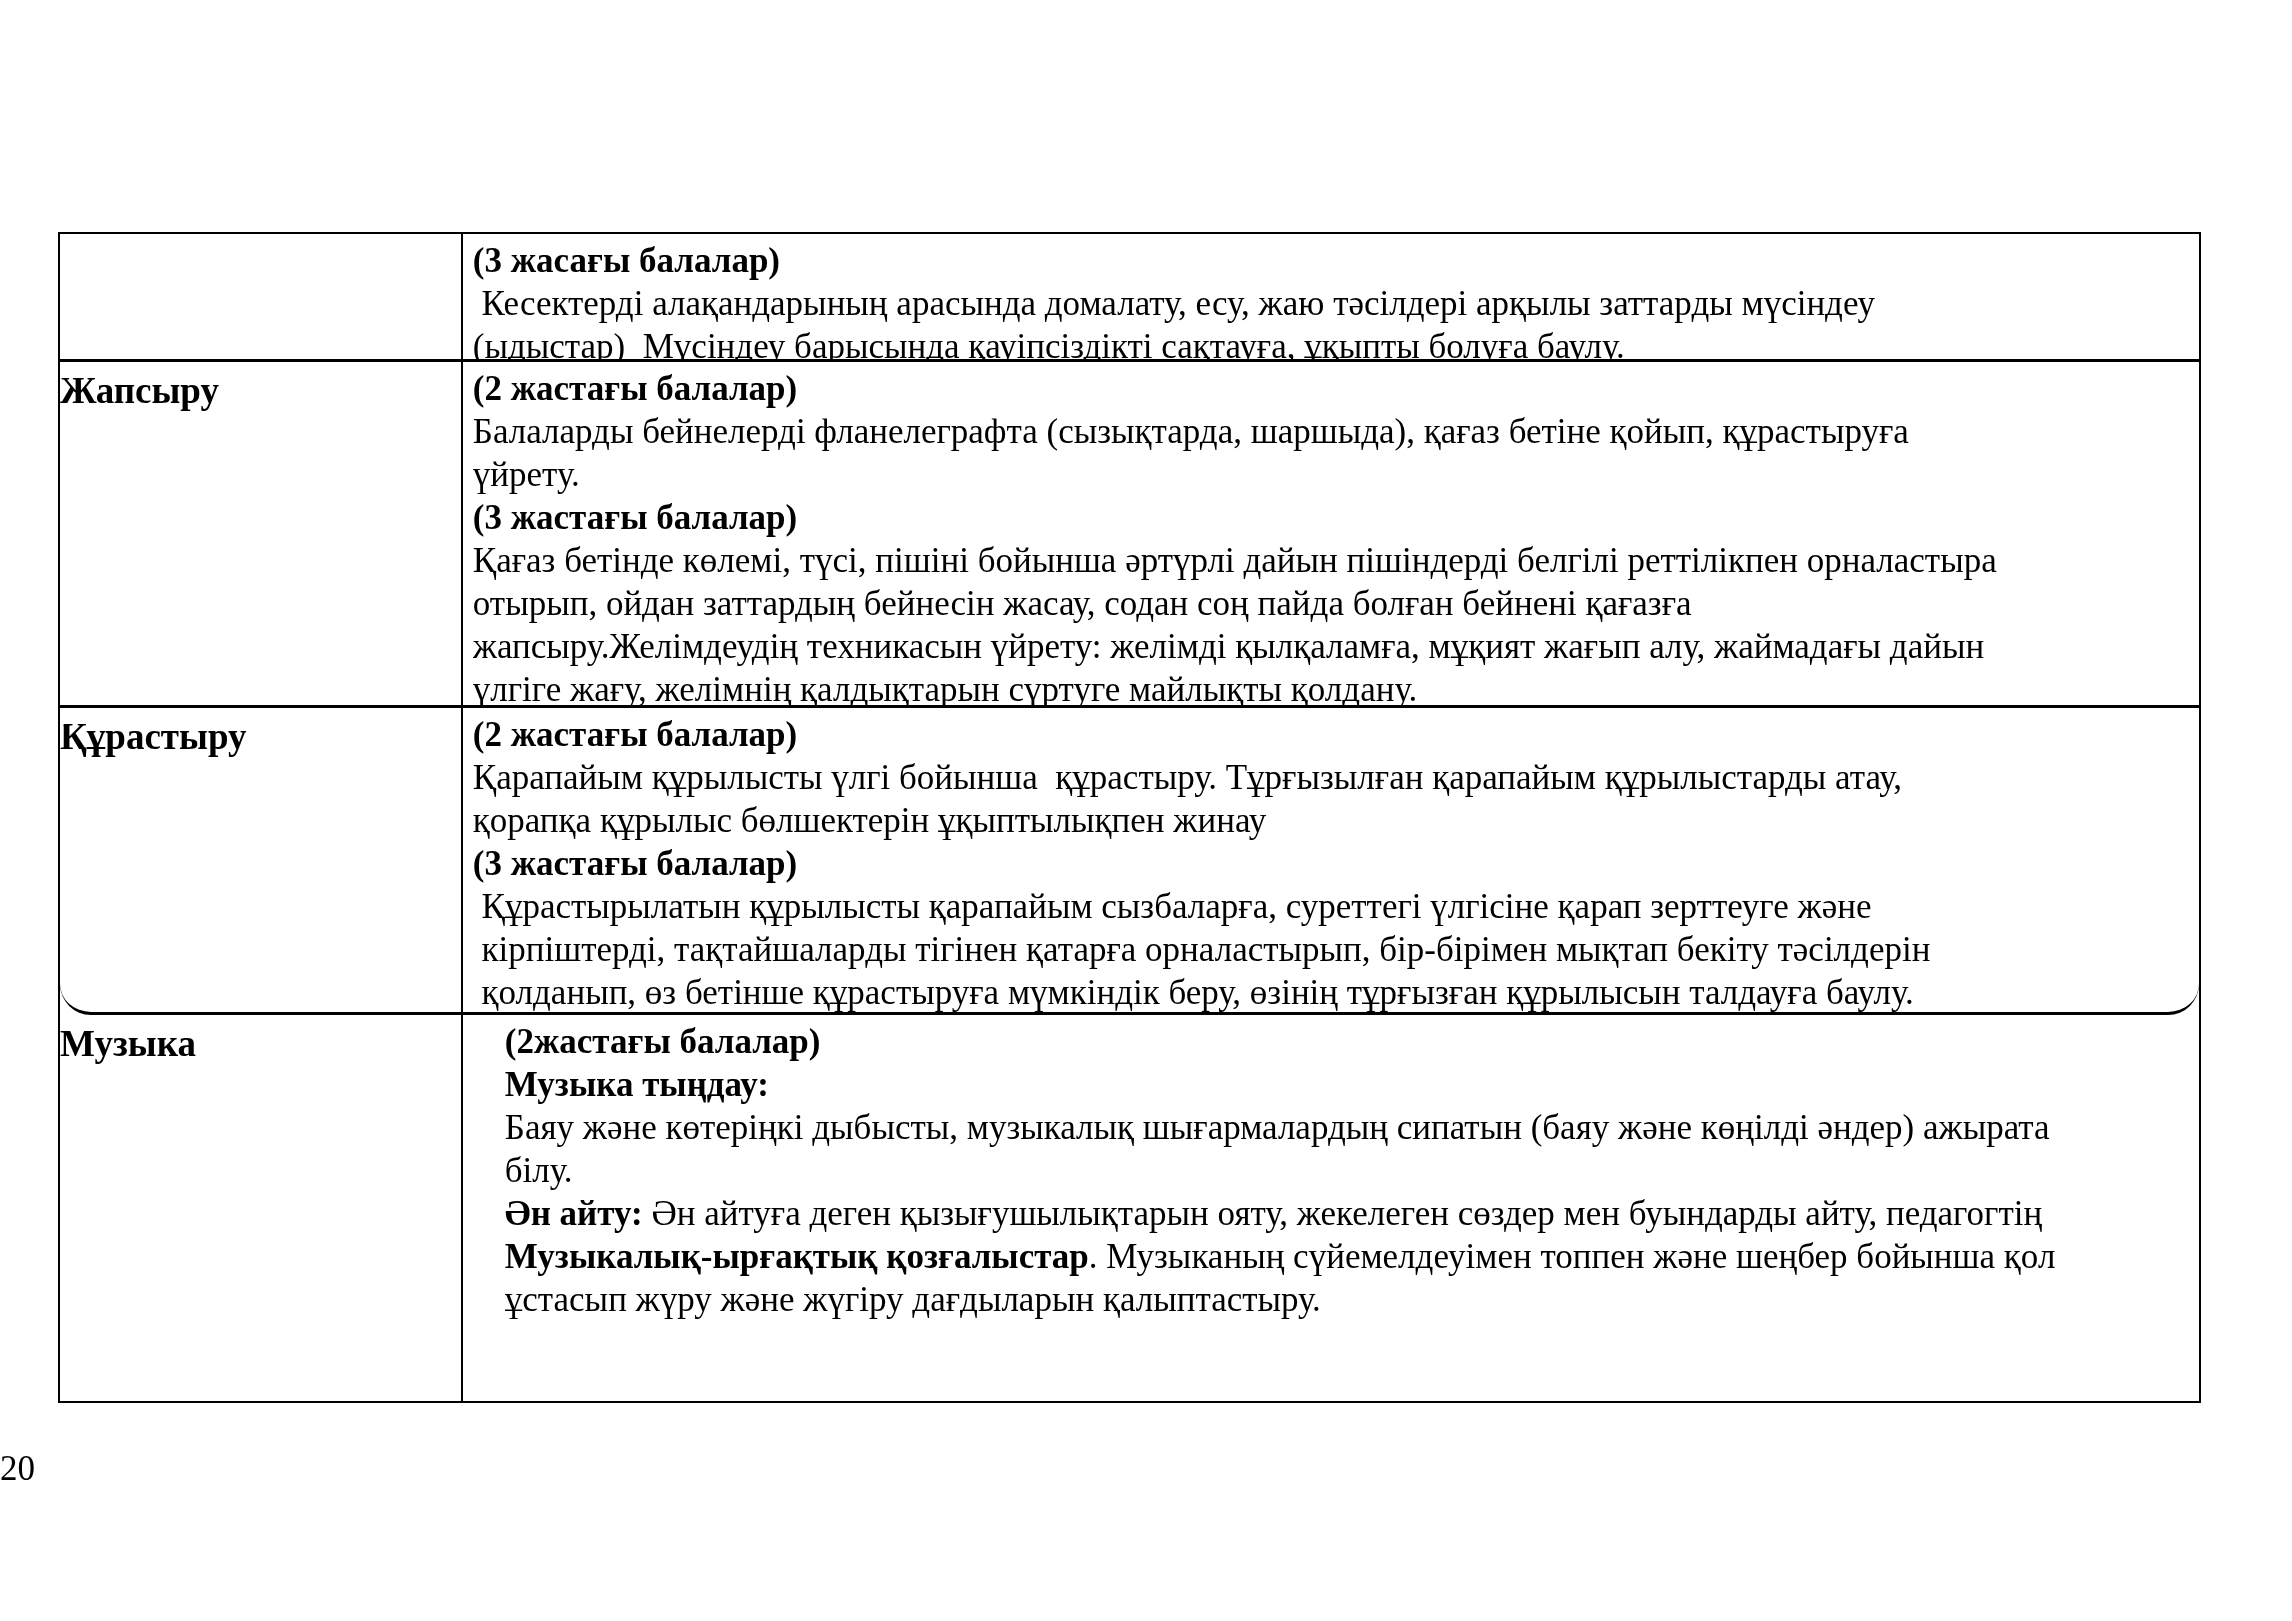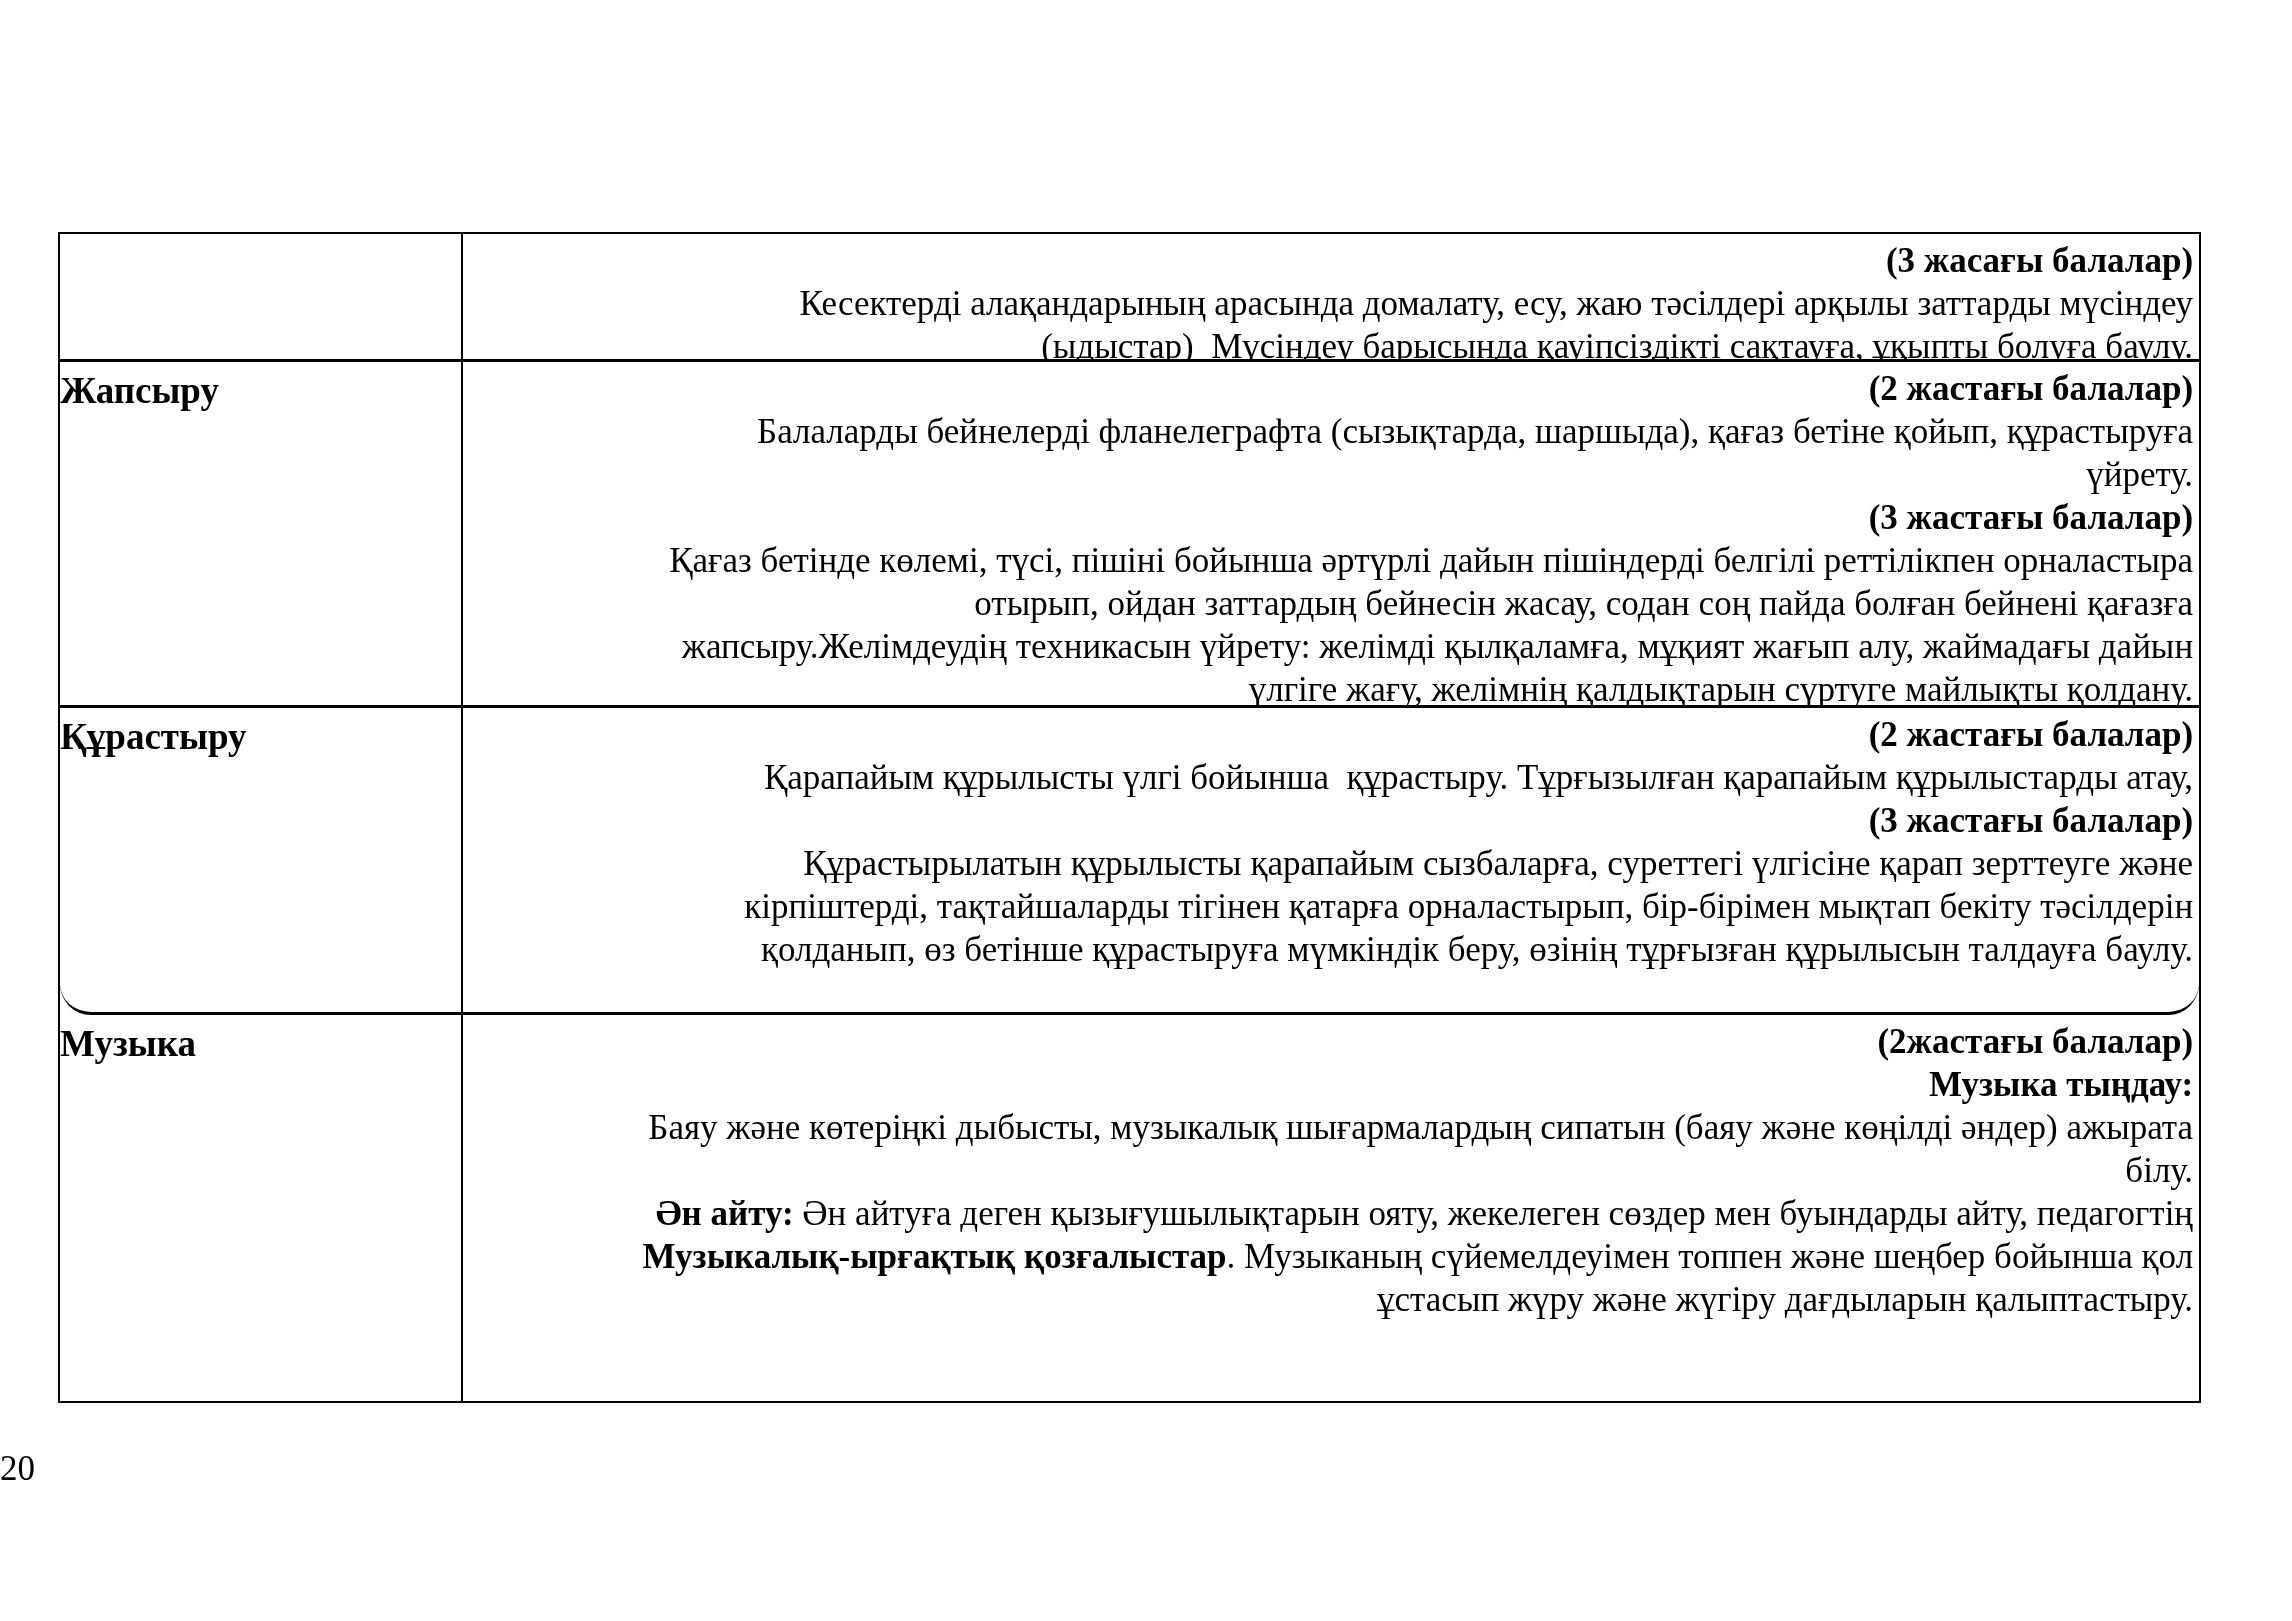--- a/index.html
+++ b/index.html
@@ -51,21 +51,20 @@
     box-sizing: border-box;
     padding: 4.9px 5.9px 0 9.8px;
     overflow: hidden;
   }
   .text-line {
     white-space: pre;
     font-size: 35px;
     line-height: 43px;
     height: 43px;
     overflow: hidden;
-    text-align: right;
   }
   .text-line .bold { font-weight: bold; }
   .page-footer {
     position: absolute;
     top: 1447px;
     left: 0;
     width: 100%;
     text-align: left;
     font-size: 35px;
     line-height: 43px;
@@ -96,20 +95,21 @@
         <div class="text-line"><span>жапсыру.Желімдеудің техникасын үйрету: желімді қылқаламға, мұқият жағып алу, жаймадағы дайын</span></div>
         <div class="text-line"><span>үлгіге жағу, желімнің қалдықтарын сүртуге майлықты қолдану.</span></div>
       </div>
   </div>
 
   <div class="doc-row">
     <div class="label-cell">Құрастыру</div>
     <div class="content-cell">
         <div class="text-line"><span class="bold">(2 жастағы балалар)</span></div>
         <div class="text-line"><span>Қарапайым құрылысты үлгі бойынша  құрастыру. Тұрғызылған қарапайым құрылыстарды атау,</span></div>
+        <div class="text-line"><span>қорапқа құрылыс бөлшектерін ұқыптылықпен жинау</span></div>
         <div class="text-line"><span class="bold">(3 жастағы балалар)</span></div>
         <div class="text-line"><span> Құрастырылатын құрылысты қарапайым сызбаларға, суреттегі үлгісіне қарап зерттеуге және</span></div>
         <div class="text-line"><span> кірпіштерді, тақтайшаларды тігінен қатарға орналастырып, бір-бірімен мықтап бекіту тәсілдерін</span></div>
         <div class="text-line"><span> қолданып, өз бетінше құрастыруға мүмкіндік беру, өзінің тұрғызған құрылысын талдауға баулу.</span></div>
       </div>
   </div>
 
   <div class="doc-row">
     <div class="label-cell">Музыка</div>
     <div class="content-cell">

